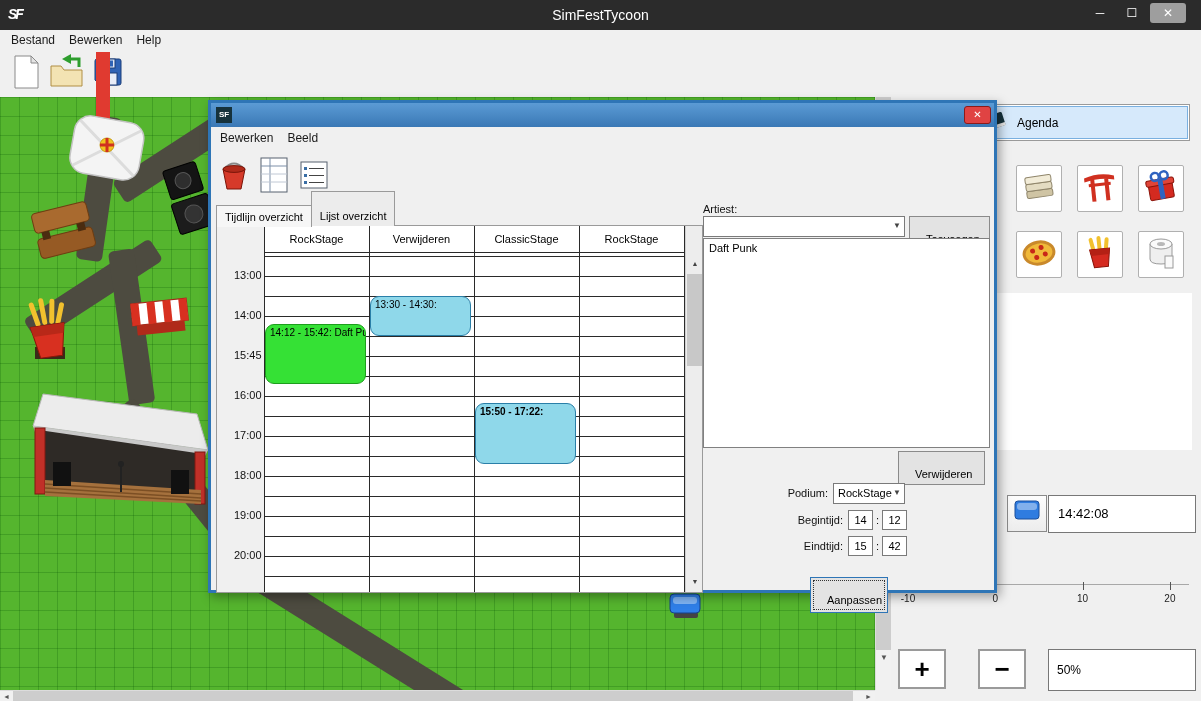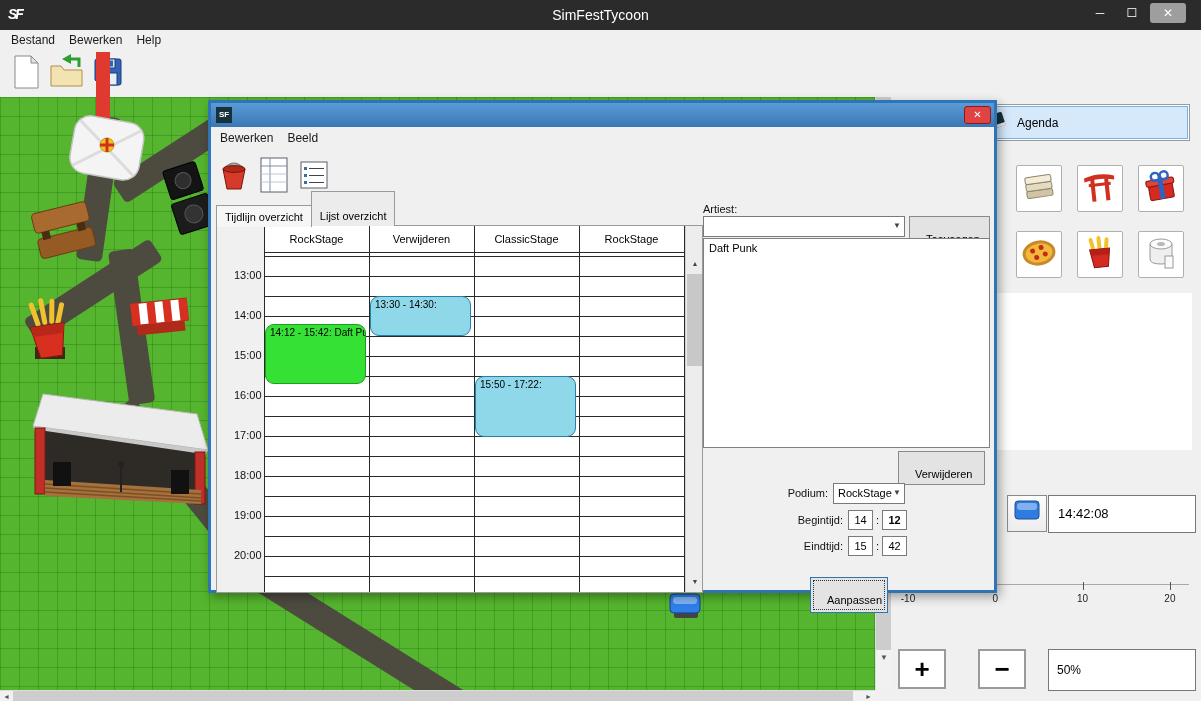--- a/index.html
+++ b/index.html
@@ -437,29 +437,29 @@
         <div class="sched-hline" style="left: 47px; top: 330px; width: 420px;"></div>
         <div class="sched-hline" style="left: 47px; top: 350px; width: 420px;"></div>
         <div class="sched-vline" style="left: 47px; top: 0px; height: 366px;"></div>
         <div class="sched-vline" style="left: 152px; top: 0px; height: 366px;"></div>
         <div class="sched-vline" style="left: 257px; top: 0px; height: 366px;"></div>
         <div class="sched-vline" style="left: 362px; top: 0px; height: 366px;"></div>
         <div class="sched-vline" style="left: 467px; top: 0px; height: 366px;"></div>
         <div class="sched-hline" style="left: 47px; top: 26px; width: 420px;"></div>
         <div class="time-label" style="top: 43px;">13:00</div>
         <div class="time-label" style="top: 83px;">14:00</div>
-        <div class="time-label" style="top: 123px;">15:00</div>
+        <div class="time-label" style="top: 123px;">15:45</div>
         <div class="time-label" style="top: 163px;">16:00</div>
         <div class="time-label" style="top: 203px;">17:00</div>
         <div class="time-label" style="top: 243px;">18:00</div>
         <div class="time-label" style="top: 283px;">19:00</div>
         <div class="time-label" style="top: 323px;">20:00</div>
         <div class="sched-event" title="14:12 - 15:42: Daft Punk" style="left: 48px; top: 98px; width: 101px; height: 60px; background: rgb(53, 225, 53); border: 1.5px solid rgb(29, 158, 29);">14:12 - 15:42: Daft Punk</div>
         <div class="sched-event" title="13:30 - 14:30:" style="left: 153px; top: 70px; width: 101px; height: 40px; background: rgb(143, 216, 234); border: 1.5px solid rgb(42, 127, 168);">13:30 - 14:30:</div>
-        <div class="sched-event" title="15:50 - 17:22:" style="left: 258px; top: 150px; width: 101px; height: 61.3333px; background: rgb(143, 216, 234); border: 1.5px solid rgb(42, 127, 168);">15:50 - 17:22:</div>
+        <div class="sched-event" title="15:50 - 17:22:" style="left: 258px; top: 177px; width: 101px; height: 61.3333px; background: rgb(143, 216, 234); border: 1.5px solid rgb(42, 127, 168); font-weight: bold;">15:50 - 17:22:</div>
         <div class="sched-scroll">
           <div class="ss-arrow" style="top: 30px;">▲</div>
           <div class="ss-thumb"></div>
           <div class="ss-arrow" style="top: 348px;">▼</div>
         </div>
       </div>
 
     <span class="dlg-label" style="left:492px; top:100px;">Artiest:</span>
     <div class="combo" style="left:492px; top:113px; width:202px; height:21px;">
       <span></span>
@@ -475,21 +475,21 @@
 
     <span class="dlg-label" style="left:545px; top:384px; width:72px; text-align:right;">Podium:</span>
     <div class="combo" style="left:622px; top:380px; width:72px; height:21px;">
       <span>RockStage</span>
       <span class="arr">▼</span>
     </div>
 
     <span class="dlg-label" style="left:540px; top:411px; width:92px; text-align:right;">Begintijd:</span>
     <div class="time-field" style="left:637px; top:407px;">14</div>
     <span class="dlg-label" style="left:665px; top:411px;">:</span>
-    <div class="time-field" style="left:671px; top:407px;font-weight:bold;">12</div>
+    <div class="time-field" style="left:671px; top:407px;">12</div>
 
     <span class="dlg-label" style="left:540px; top:437px; width:92px; text-align:right;">Eindtijd:</span>
     <div class="time-field" style="left:637px; top:433px;">15</div>
     <span class="dlg-label" style="left:665px; top:437px;">:</span>
     <div class="time-field" style="left:671px; top:433px;">42</div>
 
     <button class="win-push focused" style="left:599px; top:474px; width:78px; height:36px;">Aanpassen</button>
   </div>
 
 </div>

